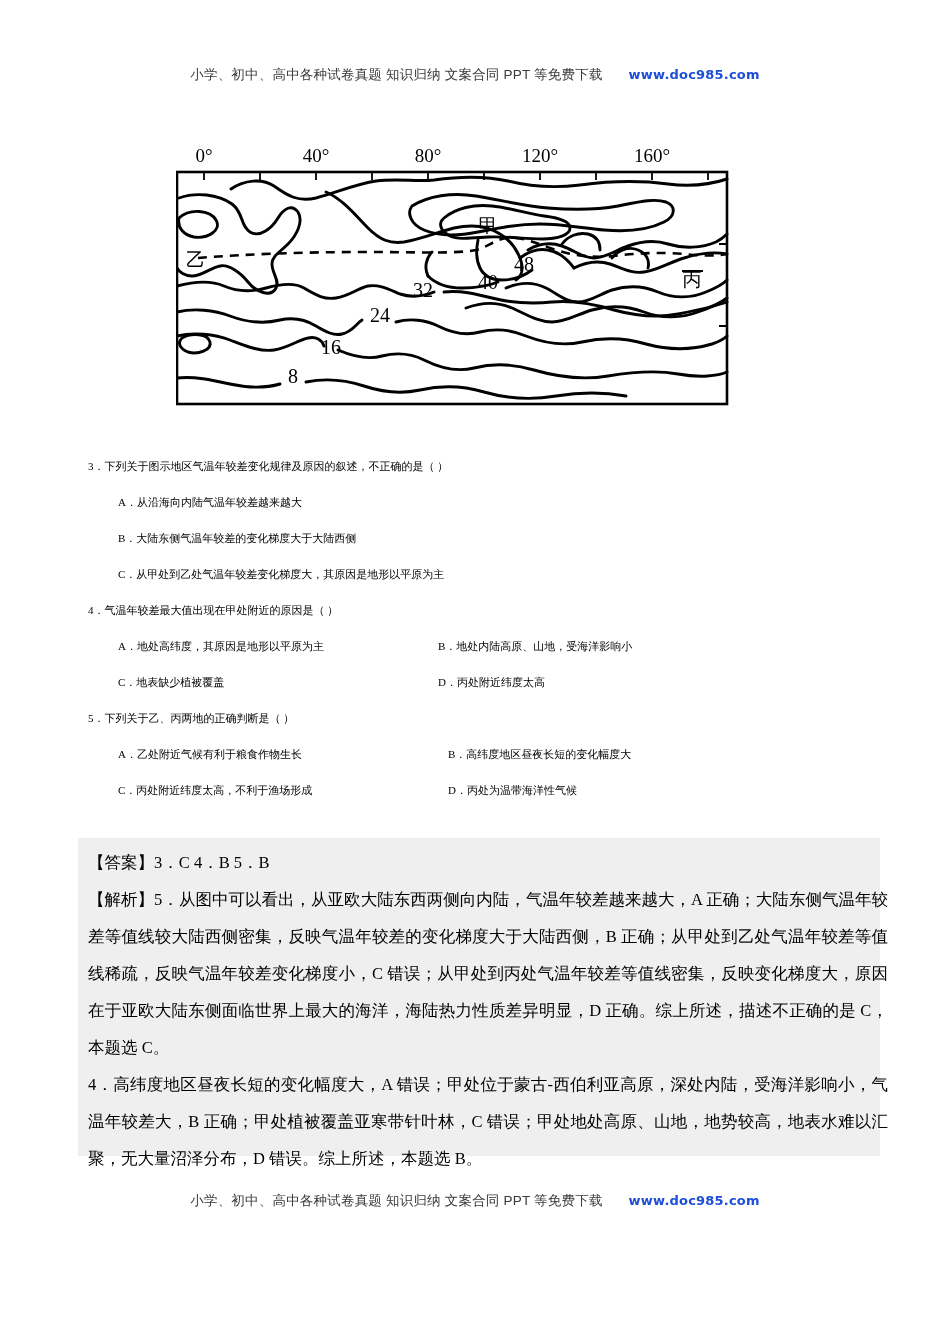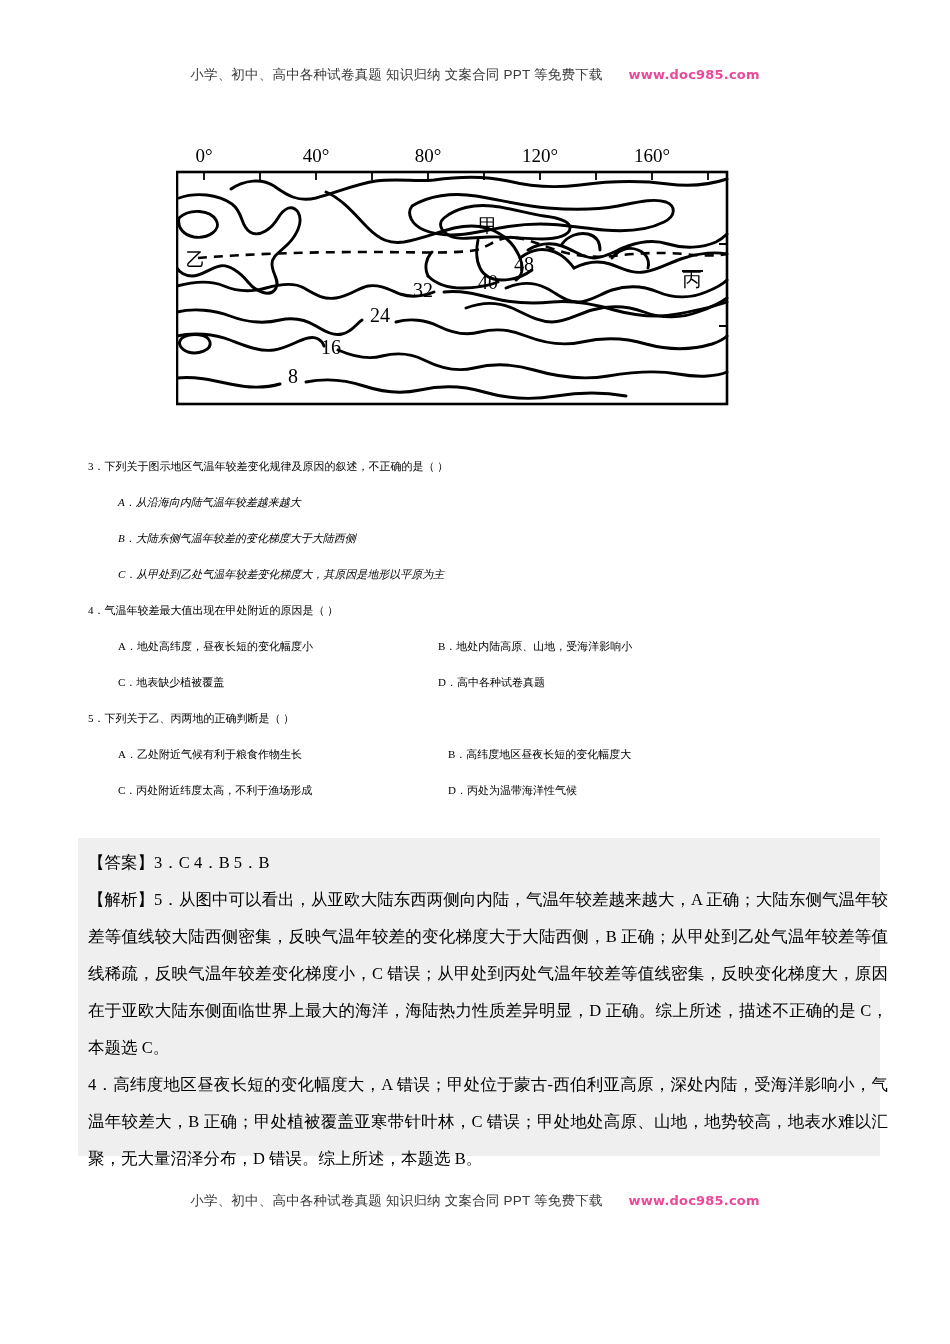--- a/index.html
+++ b/index.html
@@ -27,21 +27,21 @@
     letter-spacing: 0.2px;
     white-space: nowrap;
   }
   .promo .promo-text {
     font-family: Liberation Sans, sans-serif;
   }
   .promo .promo-url {
     font-family: "DejaVu Sans", "Liberation Sans", sans-serif;
     font-weight: bold;
     font-size: 13px;
-    color: #ec4899;
+    color: #1d4ed8;
     margin-left: 26px;
   }
   #header-promo { top: 66px; }
   #footer-promo { top: 1192px; }
 
   
   #figure {
     position: absolute;
     left: 176px;
     top: 140px;
@@ -61,21 +61,20 @@
   }
   .q-stem {
     white-space: nowrap;
   }
   .q-num {
     font-family: "Liberation Serif", "DejaVu Serif", serif;
   }
   .opt-row {
     padding-left: 30px;
     white-space: nowrap;
-    font-style: italic;
   }
   .opt-2col {
     padding-left: 30px;
     white-space: nowrap;
   }
   .opt-a-wide { display: inline-block; width: 320px; }
   .opt-a-wide2 { display: inline-block; width: 330px; }
   .opt-c-wide { display: inline-block; width: 320px; }
   .opt-c-wide2 { display: inline-block; width: 330px; }
 
@@ -245,22 +244,22 @@
 </div>
 
 <div id="questions">
 
   <div class="q-stem"><span class="q-num">3</span><span>．下列关于图示地区气温年较差变化规律及原因的叙述，不正确的是（    ）</span></div>
   <div class="opt-row"><span>A</span><span>．从沿海向内陆气温年较差越来越大</span></div>
   <div class="opt-row"><span>B</span><span>．大陆东侧气温年较差的变化梯度大于大陆西侧</span></div>
   <div class="opt-row"><span>C</span><span>．从甲处到乙处气温年较差变化梯度大，其原因是地形以平原为主</span></div>
 
   <div class="q-stem"><span class="q-num">4</span><span>．气温年较差最大值出现在甲处附近的原因是（    ）</span></div>
-  <div class="opt-2col"><span class="opt-a-wide"><span>A</span><span>．地处高纬度，昼夜长短的变化幅度小</span></span><span><span>B</span><span>．地处内陆高原、山地，受海洋影响小</span></span></div>
-  <div class="opt-2col"><span class="opt-c-wide"><span>C</span><span>．地表缺少植被覆盖</span></span><span><span>D</span><span>．高中各种试卷真题</span></span></div>
+  <div class="opt-2col"><span class="opt-a-wide"><span>A</span><span>．地处高纬度，其原因是地形以平原为主</span></span><span><span>B</span><span>．地处内陆高原、山地，受海洋影响小</span></span></div>
+  <div class="opt-2col"><span class="opt-c-wide"><span>C</span><span>．地表缺少植被覆盖</span></span><span><span>D</span><span>．丙处附近纬度太高</span></span></div>
 
   <div class="q-stem"><span class="q-num">5</span><span>．下列关于乙、丙两地的正确判断是（    ）</span></div>
   <div class="opt-2col"><span class="opt-a-wide2"><span>A</span><span>．乙处附近气候有利于粮食作物生长</span></span><span><span>B</span><span>．高纬度地区昼夜长短的变化幅度大</span></span></div>
   <div class="opt-2col"><span class="opt-c-wide2"><span>C</span><span>．丙处附近纬度太高，不利于渔场形成</span></span><span><span>D</span><span>．丙处为温带海洋性气候</span></span></div>
 </div>
 
 <div id="answer-block">
   <div id="answer-inner">
     <div class="ans-line"><span class="tag">【答案】</span><span>3．C  4．B  5．B</span></div>
     <div class="exp-para"><span class="tag">【解析】</span><span>5．从图中可以看出，从亚欧大陆东西两侧向内陆，气温年较差越来越大，A 正确；大陆东侧气温年较差等值线较大陆西侧密集，反映气温年较差的变化梯度大于大陆西侧，B 正确；从甲处到乙处气温年较差等值线稀疏，反映气温年较差变化梯度小，C 错误；从甲处到丙处气温年较差等值线密集，反映变化梯度大，原因在于亚欧大陆东侧面临世界上最大的海洋，海陆热力性质差异明显，D 正确。综上所述，描述不正确的是 C，本题选 C。</span></div>

